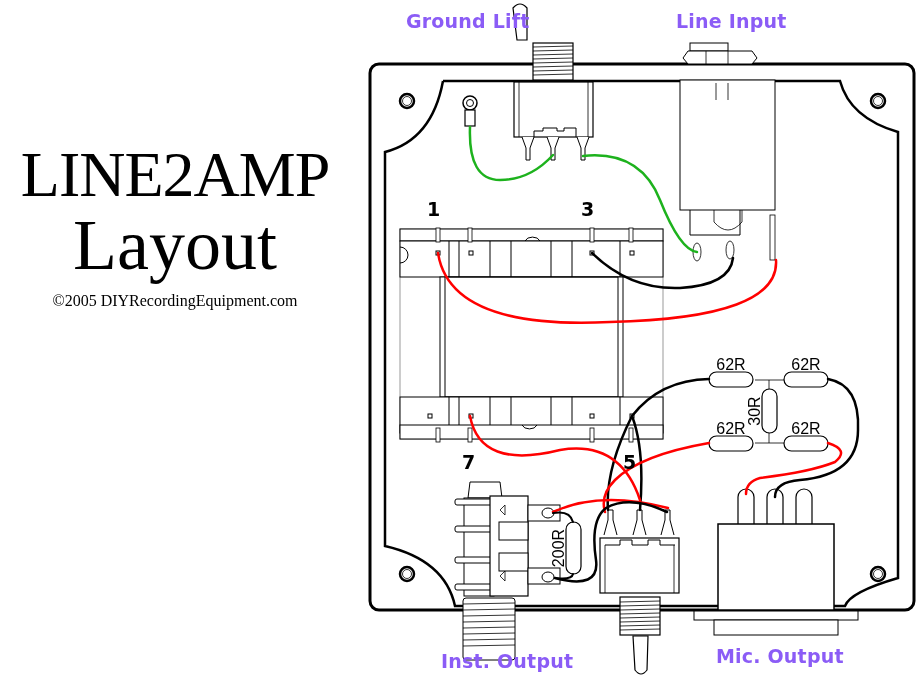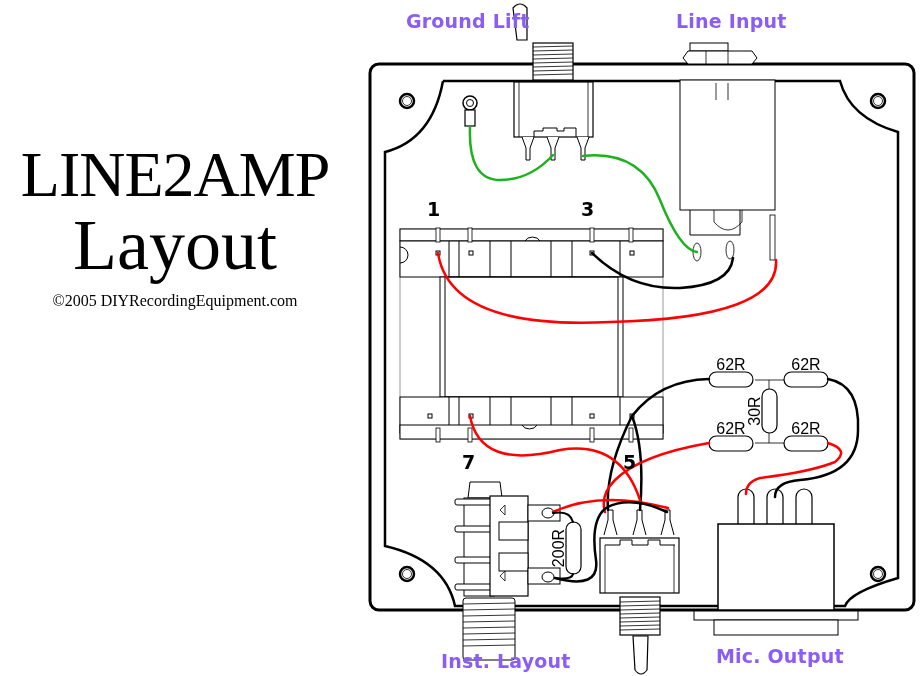--- a/index.html
+++ b/index.html
@@ -238,19 +238,19 @@
   <text class="rlabel" x="731" y="370" text-anchor="middle">62R</text>
   <text class="rlabel" x="806" y="370" text-anchor="middle">62R</text>
   <text class="rlabel" x="731" y="434" text-anchor="middle">62R</text>
   <text class="rlabel" x="806" y="434" text-anchor="middle">62R</text>
   <text class="rlabel" x="0" y="0" text-anchor="middle" transform="translate(760,411) rotate(-90)">30R</text>
   <text class="rlabel" x="0" y="0" text-anchor="middle" transform="translate(564,548) rotate(-90)">200R</text>
 </svg>
 
 <div class="label" style="left:406px; top:10px;">Ground Lift</div>
 <div class="label" style="left:676px; top:10px;">Line Input</div>
-<div class="label" style="left:441px; top:650px;">Inst. Layout</div>
+<div class="label" style="left:441px; top:650px;">Inst. Output</div>
 <div class="label" style="left:716px; top:645px;text-align:right;">Mic. Output</div>
 
 <div class="num" style="left:427px; top:198px;">1</div>
 <div class="num" style="left:581px; top:198px;">3</div>
 <div class="num" style="left:623px; top:451px;">5</div>
 <div class="num" style="left:462px; top:451px;">7</div>
 
 </body></html>

